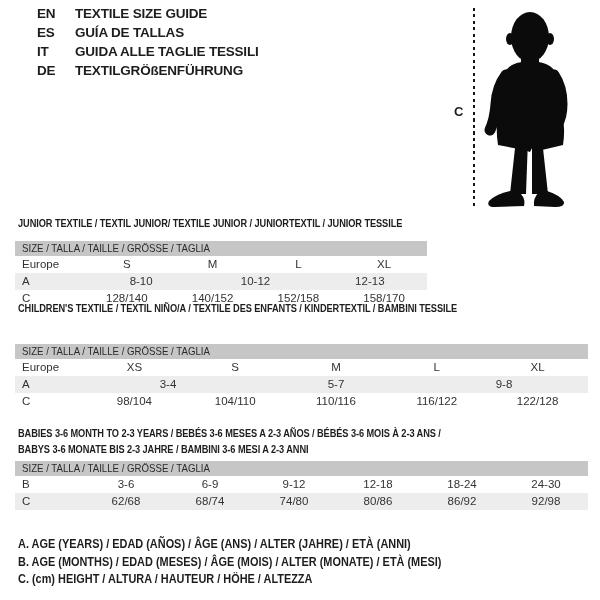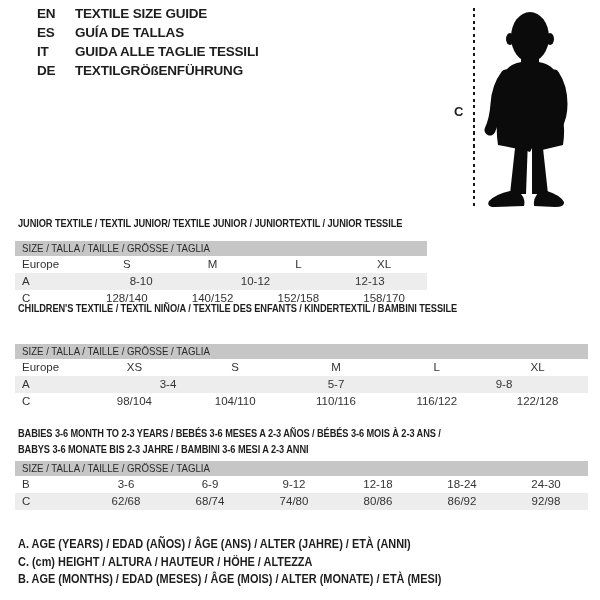--- a/index.html
+++ b/index.html
@@ -173,20 +173,20 @@
       <span class="c">86/92</span>
       <span class="c">92/98</span>
     </div>
   </div>
 
   <div class="notes">
     <div class="note-line">
       <span class="cond">A. AGE (YEARS) / EDAD (AÑOS) / ÂGE (ANS) / ALTER (JAHRE) / ETÀ (ANNI)</span>
     </div>
     <div class="note-line">
-      <span class="cond">C. (cm) HEIGHT / ALTURA / HAUTEUR / HÖHE / ALTEZZA</span>
+      <span class="cond">B. AGE (MONTHS) / EDAD (MESES) / ÂGE (MOIS) / ALTER (MONATE) / ETÀ (MESI)</span>
     </div>
     <div class="note-line">
-      <span class="cond">B. AGE (MONTHS) / EDAD (MESES) / ÂGE (MOIS) / ALTER (MONATE) / ETÀ (MESI)</span>
+      <span class="cond">C. (cm) HEIGHT / ALTURA / HAUTEUR / HÖHE / ALTEZZA</span>
     </div>
   </div>
 
 </div>
 
 </body></html>

